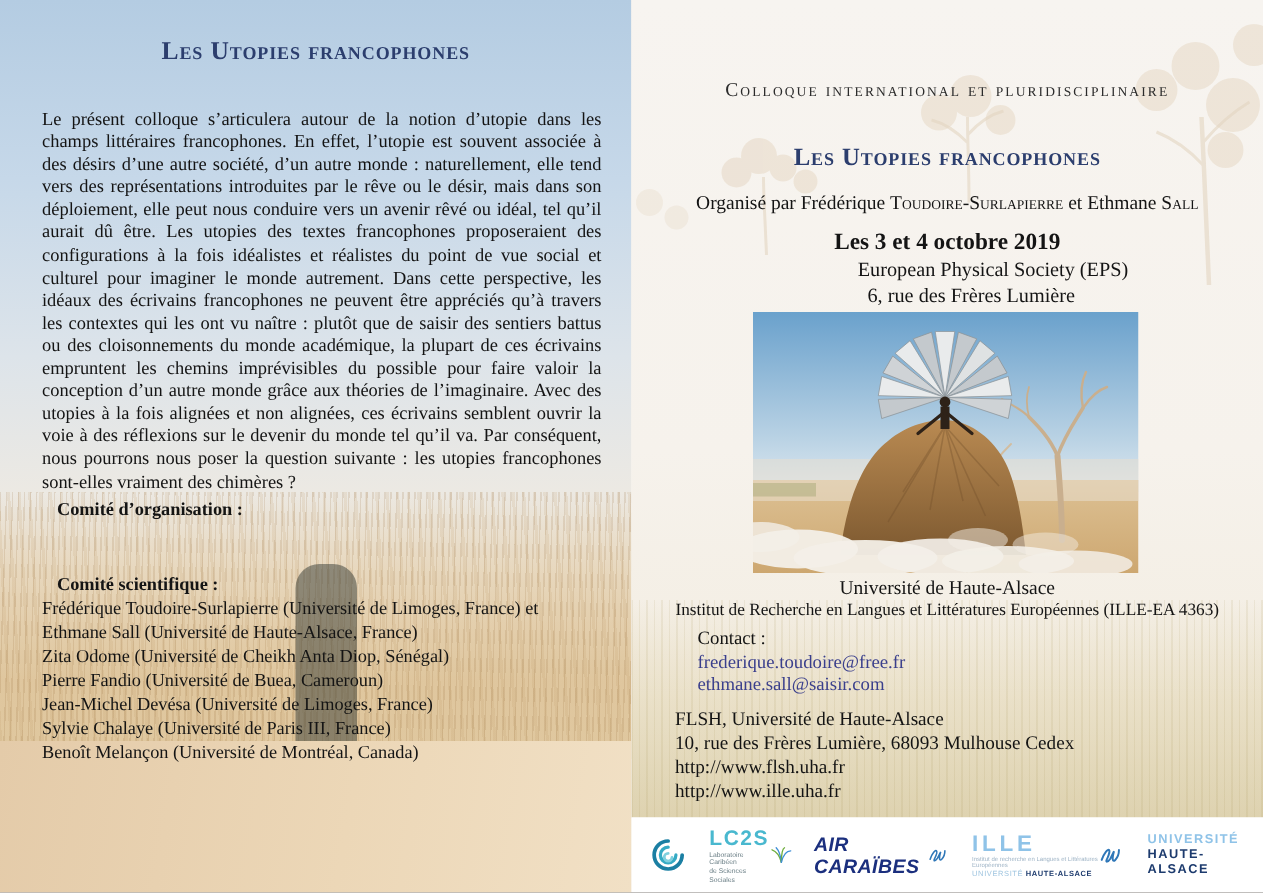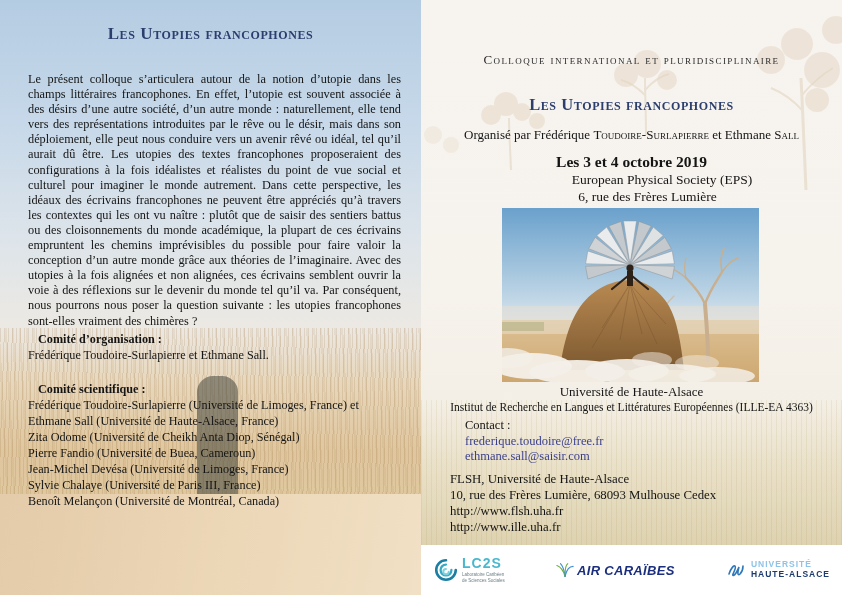--- a/index.html
+++ b/index.html
@@ -49,21 +49,21 @@
   .rp-university{position:absolute;left:0;top:384px;width:421px;text-align:center;font-size:13px;color:#141414;}
   .rp-institute{position:absolute;left:0;top:401px;width:421px;text-align:center;
     font-size:11.5px;color:#141414;white-space:nowrap;}
   .rp-contact{position:absolute;left:44px;top:418px;font-size:12.5px;line-height:15.5px;color:#141414;}
   .email{color:#3a3f8c;}
   .rp-address{position:absolute;left:29px;top:472px;font-size:12.8px;line-height:15.9px;color:#141414;}
   
   .logo-strip{position:absolute;left:421px;top:545px;width:421px;height:50px;background:#ffffff;
     display:flex;align-items:center;justify-content:space-between;padding:0 12px;box-sizing:border-box;
     font-family:"Liberation Sans","DejaVu Sans",sans-serif;}
-  .logo{display:flex;align-items:center;gap:3px;}
+  .logo{display:flex;align-items:center;gap:15px;}
   .lc2s-txt{display:flex;flex-direction:column;line-height:1;}
   .lc2s-acronym{font-size:14px;letter-spacing:1px;color:#49b8cf;font-weight:bold;}
   .lc2s-sub{font-size:4.5px;color:#6b7f86;margin-top:2px;line-height:1.25;}
   .air-name{font-size:13px;font-weight:bold;font-style:italic;color:#1b2f7e;letter-spacing:.3px;}
   .ille-txt{display:flex;flex-direction:column;line-height:1;}
   .ille-acronym{font-size:15px;letter-spacing:2.5px;color:#8fc3e8;font-weight:bold;}
   .ille-sub{font-size:4px;color:#9fb4c6;margin-top:1.5px;}
   .ille-univ{font-size:5px;margin-top:1.5px;letter-spacing:.4px;}
   .lt-blue{color:#9fc5e0;}
   .dk-blue{color:#1d3b6e;font-weight:bold;}
@@ -80,21 +80,20 @@
     <div class="lp-sky"></div>
     <div class="lp-straw"></div>
     <div class="lp-door"></div>
     <div class="lp-ground"></div>
 
     <h1 class="lp-title">Les Utopies francophones</h1>
     <p class="lp-body">Le présent colloque s’articulera autour de la notion d’utopie dans les champs littéraires francophones. En effet, l’utopie est souvent associée à des désirs d’une autre société, d’un autre monde : naturellement, elle tend vers des représentations introduites par le rêve ou le désir, mais dans son déploiement, elle peut nous conduire vers un avenir rêvé ou idéal, tel qu’il aurait dû être. Les utopies des textes francophones proposeraient des configurations à la fois idéalistes et réalistes du point de vue social et culturel pour imaginer le monde autrement. Dans cette perspective, les idéaux des écrivains francophones ne peuvent être appréciés qu’à travers les contextes qui les ont vu naître : plutôt que de saisir des sentiers battus ou des cloisonnements du monde académique, la plupart de ces écrivains empruntent les chemins imprévisibles du possible pour faire valoir la conception d’un autre monde grâce aux théories de l’imaginaire. Avec des utopies à la fois alignées et non alignées, ces écrivains semblent ouvrir la voie à des réflexions sur le devenir du monde tel qu’il va. Par conséquent, nous pourrons nous poser la question suivante : les utopies francophones sont-elles vraiment des chimères ?</p>
 
     <div class="committee c-org">
       <div class="c-head">Comité d’organisation :</div>
-      <div>Frédérique Toudoire-Surlapierre et Ethmane Sall.</div>
     </div>
 
     <div class="committee c-sci">
       <div class="c-head">Comité scientifique :</div>
       <div>Frédérique Toudoire-Surlapierre (Université de Limoges, France) et Ethmane Sall (Université de Haute-Alsace, France)</div>
       <div>Zita Odome (Université de Cheikh Anta Diop, Sénégal)</div>
       <div>Pierre Fandio (Université de Buea, Cameroun)</div>
       <div>Jean-Michel Devésa (Université de Limoges, France)</div>
       <div>Sylvie Chalaye (Université de Paris III, France)</div>
       <div>Benoît Melançon (Université de Montréal, Canada)</div>
@@ -257,20 +256,30 @@
     <div class="logo">
       <svg width="18" height="16" viewBox="0 0 20 16" fill="none" stroke-linecap="round" stroke-width="1.3">
         <path d="M10 15 C8 8 4 4 1 3" stroke="#6fae3e"></path>
         <path d="M10 15 C9 7 7 3 5 1" stroke="#3f8fd6"></path>
         <path d="M10 15 C10 6 11 2 13 1" stroke="#6fae3e"></path>
         <path d="M10 15 C12 7 15 4 19 4" stroke="#3f8fd6"></path>
       </svg>
       <span class="air-name">AIR CARAÏBES</span>
     </div>
 
+    <div class="logo">
+      <svg width="20" height="18" viewBox="0 0 22 20" fill="none" stroke="#2f77b8" stroke-width="1.5" stroke-linecap="round">
+        <path d="M3 14 C5 8 8 5 9 6 C10 7 8 12 7 14 C6 16 8 16 10 13 L13 7 C11 14 12 16 14 14 C16 12 17 9 17 6"></path>
+      </svg>
+      <div class="ille-txt">
+        <span class="ille-acronym">ILLE</span>
+        <span class="ille-sub">Institut de recherche en Langues et Littératures Européennes</span>
+        <span class="ille-univ"><span class="lt-blue">UNIVERSITÉ</span> <span class="dk-blue">HAUTE-ALSACE</span></span>
+      </div>
+    </div>
 
     <div class="logo">
       <svg width="22" height="20" viewBox="0 0 22 20" fill="none" stroke="#2f77b8" stroke-width="1.6" stroke-linecap="round">
         <path d="M3 14 C5 8 8 5 9 6 C10 7 8 12 7 14 C6 16 8 16 10 13 L13 7 C11 14 12 16 14 14 C16 12 17 9 17 6"></path>
       </svg>
       <div class="uha-txt">
         <span class="uha-l1">UNIVERSITÉ</span>
         <span class="uha-l2">HAUTE-ALSACE</span>
       </div>
     </div>

